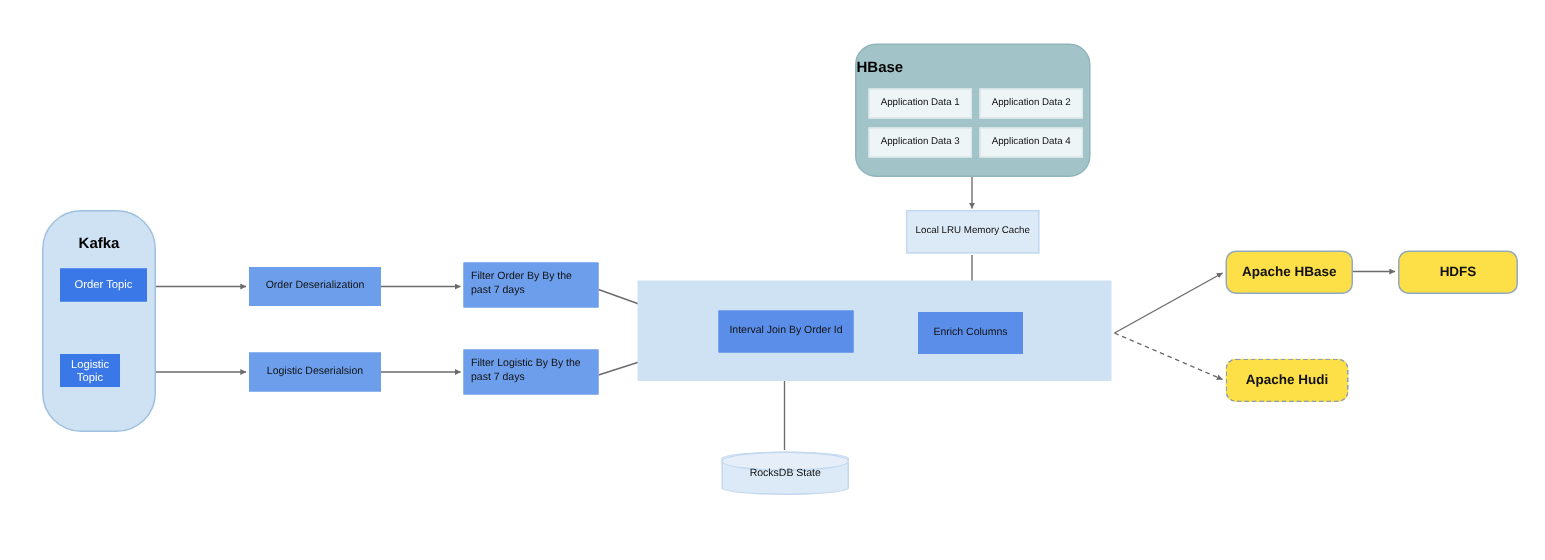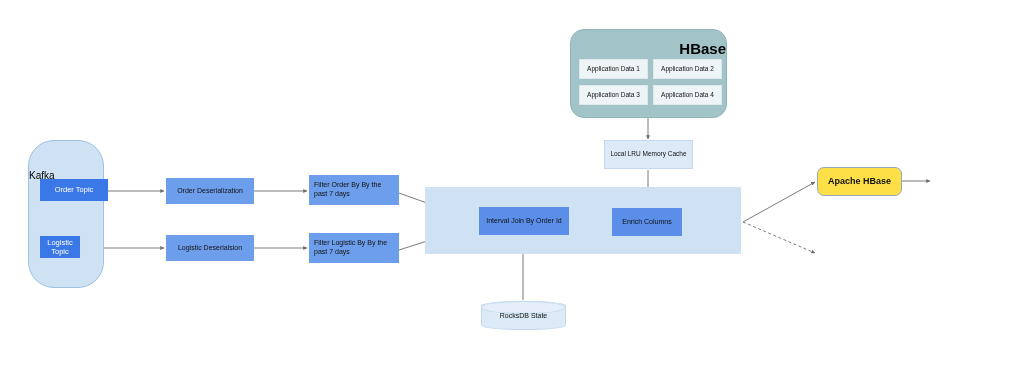--- a/index.html
+++ b/index.html
@@ -37,25 +37,25 @@
   
   .kafka-group {
     background: #cfe2f3;
     border: 1px solid #9fc0de;
     border-radius: 26px;
     display: block;
   }
   .kafka-title {
     position: absolute;
     left: 0;
-    top: 29px;
+    top: 16px;
     width: 100%;
-    text-align: left;
+    text-align: center;
     font-size: 10px;
-    font-weight: normal;
+    font-weight: bold;
     color: #000;
   }
   .topic-box {
     background: #3b78e7;
     border: 1px solid #3b78e7;
     font-size: 7.5px;
     color: #ffffff;
   }
 
   
@@ -88,22 +88,22 @@
     background: #a2c4c9;
     border: 1px solid #8fb4ba;
     border-radius: 14px;
     display: block;
   }
   .hbase-title {
     position: absolute;
     left: 0;
     top: 10px;
     width: 100%;
-    text-align: right;
-    font-size: 15px;
+    text-align: left;
+    font-size: 10px;
     font-weight: bold;
     color: #000;
   }
   .appdata-box {
     background: #eef5f7;
     border: 1px solid #dfe9ec;
     font-size: 6.5px;
     color: #111;
   }
 
@@ -193,21 +193,21 @@
       <path d="M743,222 L815,253" stroke-dasharray="3,2.5"></path>
     </g>
     <g stroke="#6b6b6b" stroke-width="0.9" fill="none">
 
       <path d="M523,240 L523,300"></path>
     </g>
   </svg>
 
   <div class="node kafka-group" style="left:28px; top:140px; width:76px; height:148px;">
     <div class="kafka-title">Kafka</div>
-    <div class="node topic-box" style="left:11px; top:38px; width:68px; height:22px;text-align:center;">
+    <div class="node topic-box" style="left:11px; top:38px; width:58px; height:22px;text-align:center;">
       <span>Order Topic</span>
     </div>
     <div class="node topic-box" style="left:11px; top:95px; width:40px; height:22px;">
       <span>Logistic Topic</span>
     </div>
   </div>
 
   <div class="node proc-box" style="left:166px; top:178px; width:88px; height:26px;">
     <span>Order Deserialization</span>
   </div>
@@ -252,14 +252,20 @@
     </div>
   </div>
 
   <div class="node cache-box" style="left:604px; top:140px; width:89px; height:29px;">
     <span>Local LRU Memory Cache</span>
   </div>
 
   <div class="node sink-box" style="left:817px; top:167px; width:85px; height:29px;">
     <span>Apache HBase</span>
   </div>
+  <div class="node sink-box" style="left:932px; top:167px; width:80px; height:29px;">
+    <span>HDFS</span>
+  </div>
+  <div class="node sink-box dashed" style="left:817px; top:239px; width:82px; height:29px;">
+    <span>Apache Hudi</span>
+  </div>
 
 </div>
 
 </body></html>

